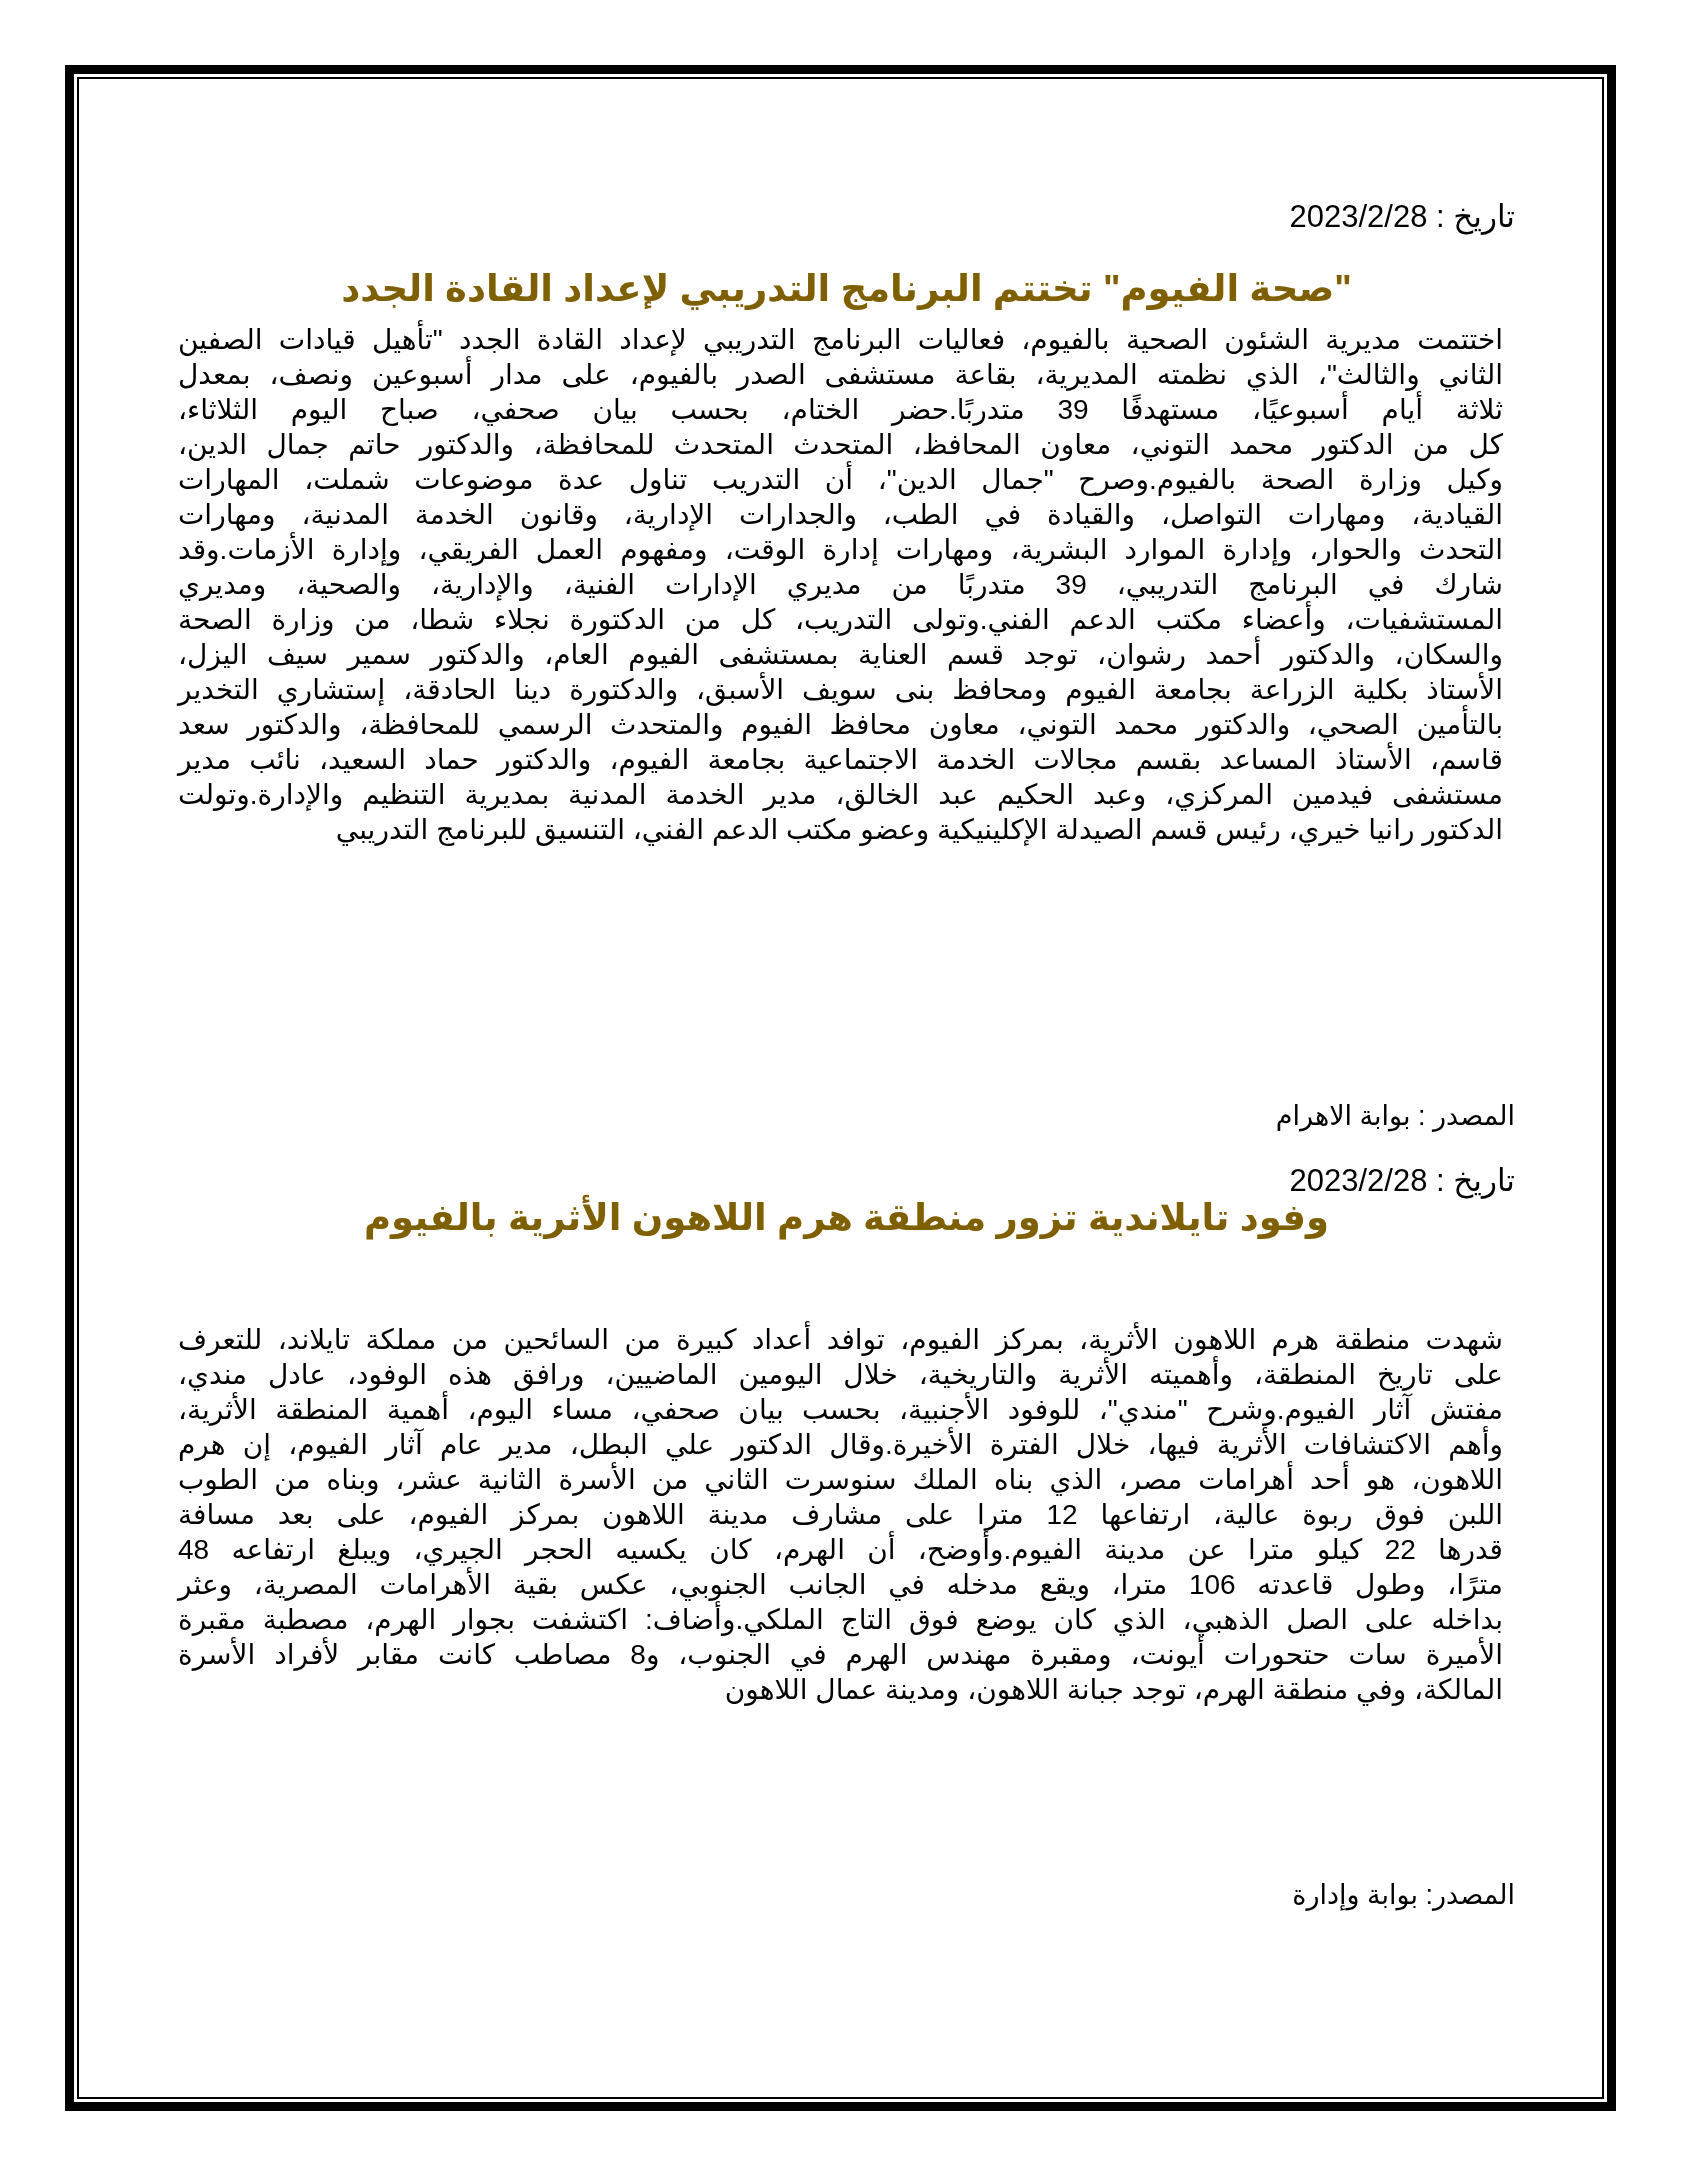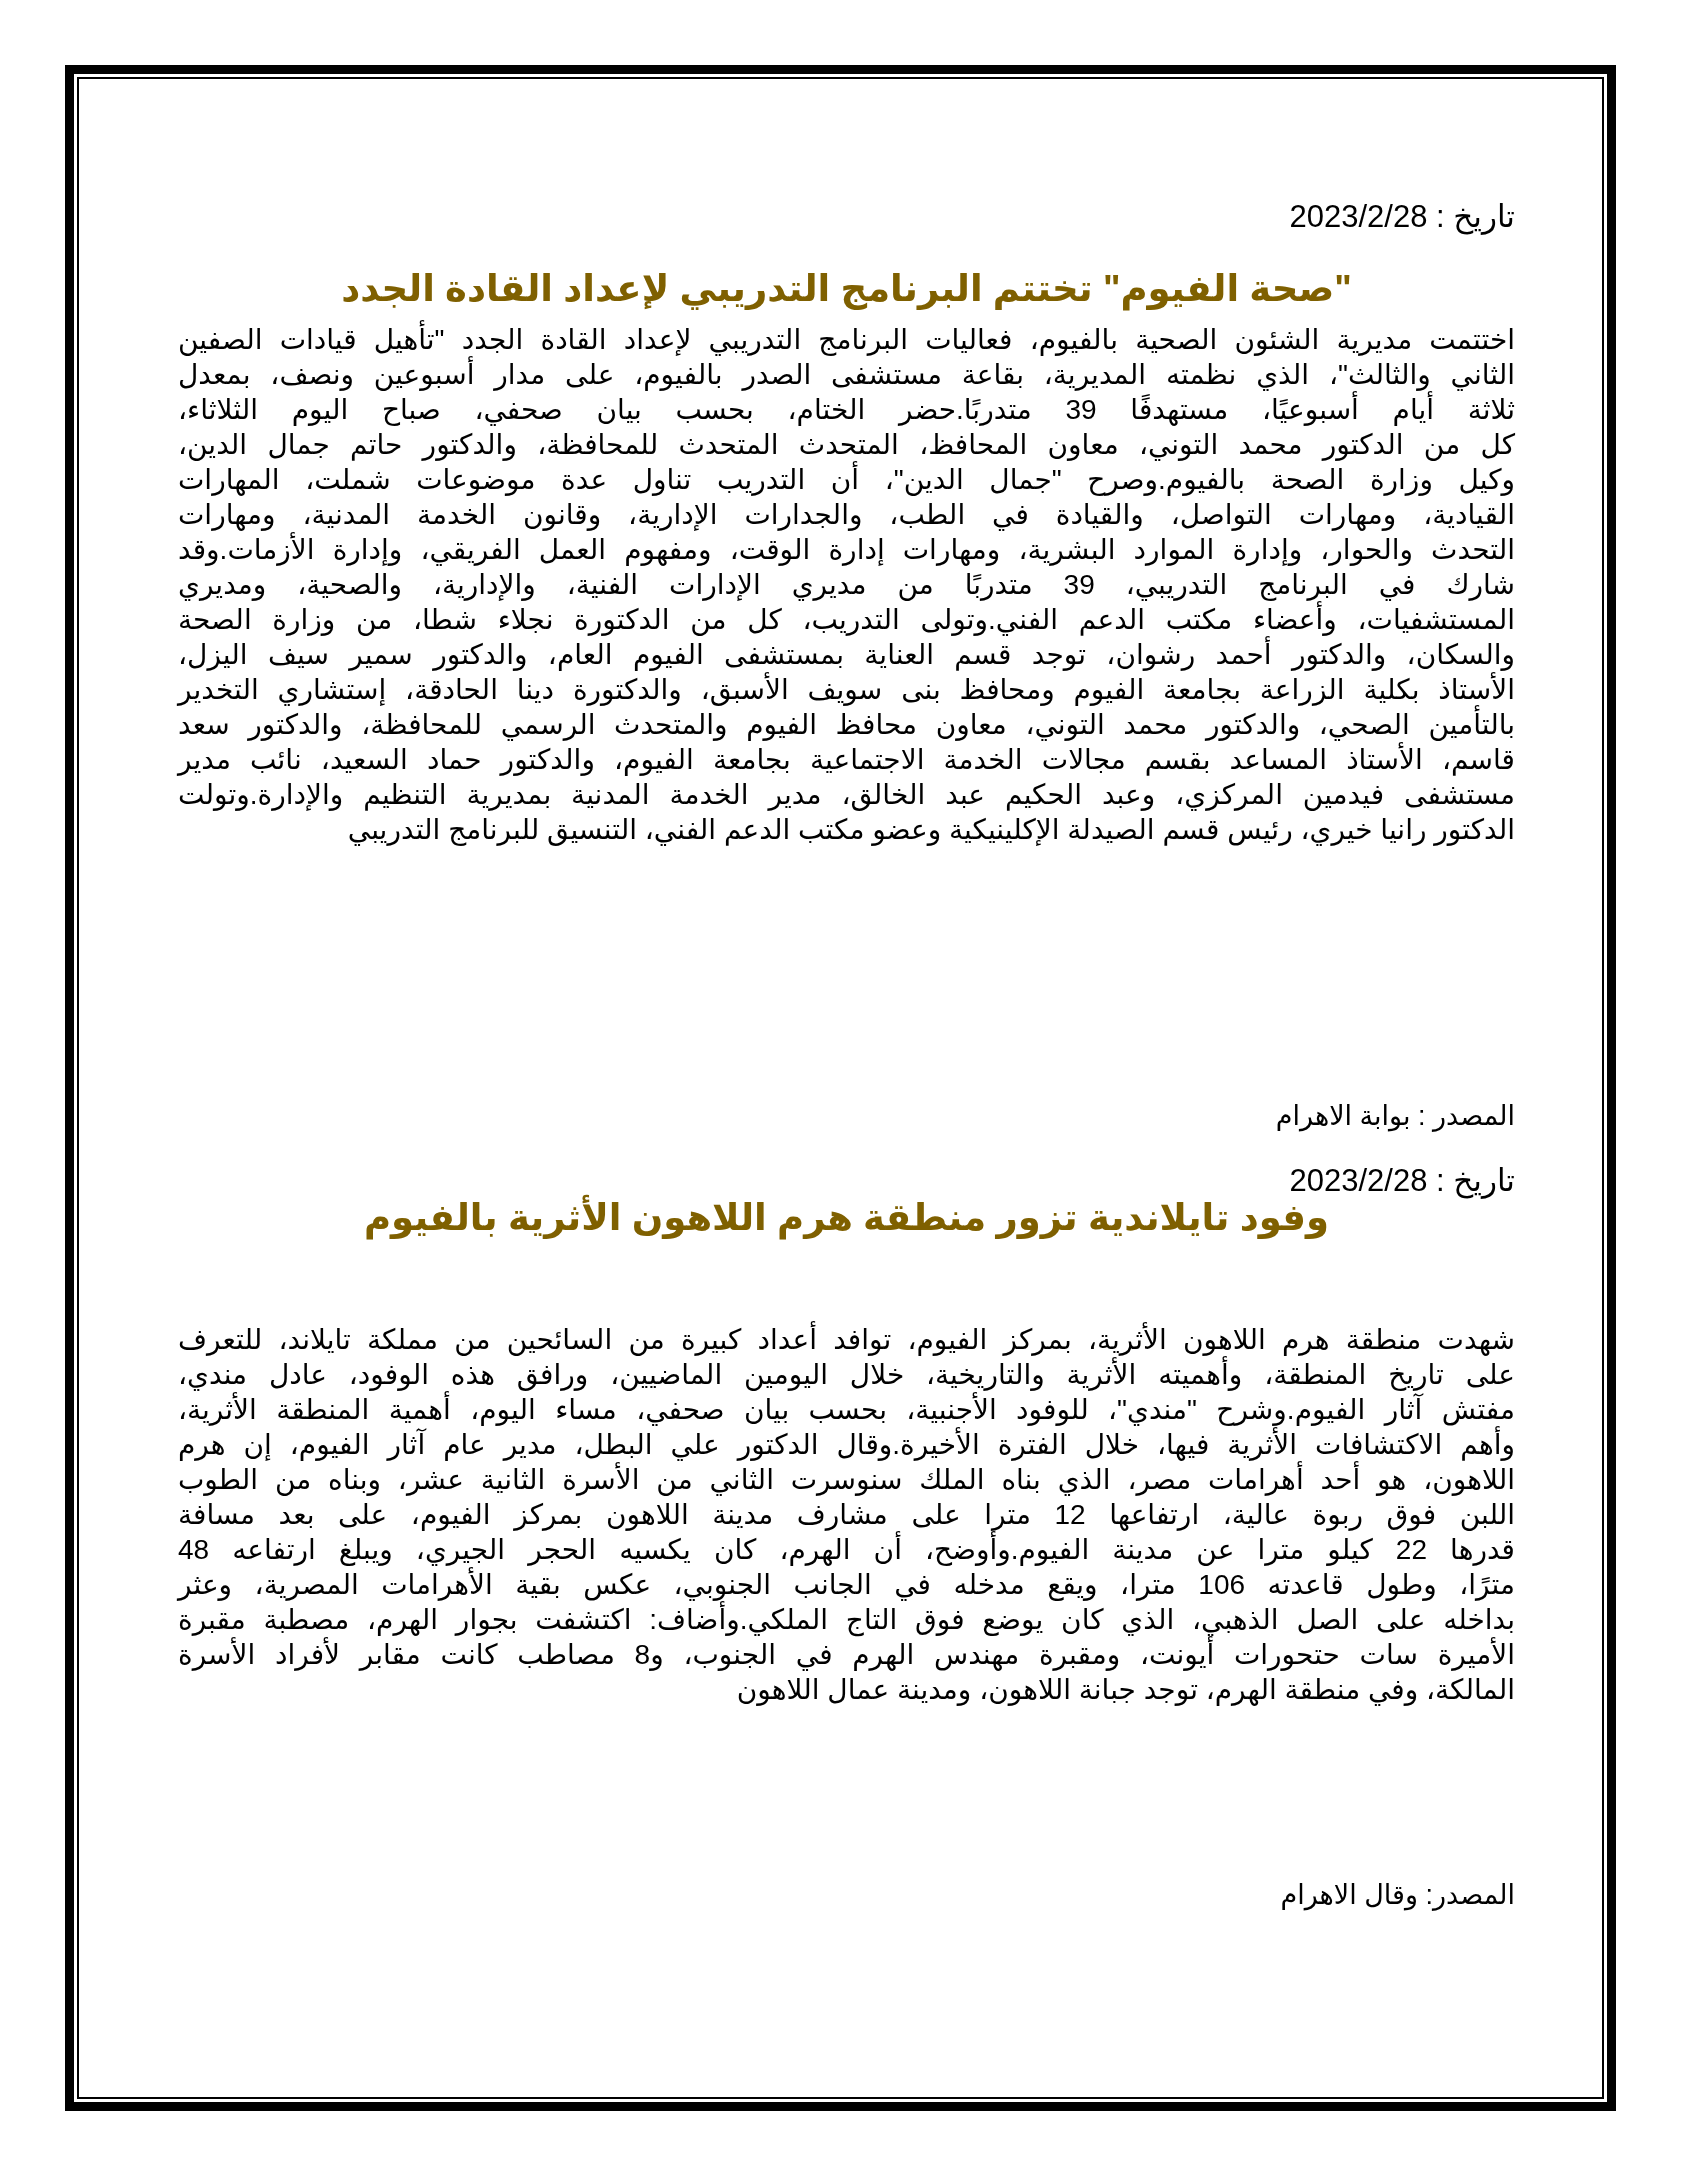--- a/index.html
+++ b/index.html
@@ -60,21 +60,21 @@
       text-align: center;
       font-size: 37px;
       font-weight: bold;
       color: #7f6000;
       line-height: 44px;
       white-space: nowrap;
     }
     .para {
       position: absolute;
       left: 0;
-      right: 0;
+      right: 12px;
     }
     .para .line {
       display: block;
       height: 35px;
       line-height: 35px;
       font-size: 28px;
       white-space: nowrap;
       text-align: justify;
       text-align-last: justify;
     }
@@ -137,16 +137,16 @@
     <span class="line">وأهم الاكتشافات الأثرية فيها، خلال الفترة الأخيرة.وقال الدكتور علي البطل، مدير عام آثار الفيوم، إن هرم</span>
     <span class="line">اللاهون، هو أحد أهرامات مصر، الذي بناه الملك سنوسرت الثاني من الأسرة الثانية عشر، وبناه من الطوب</span>
     <span class="line">اللبن فوق ربوة عالية، ارتفاعها 12 مترا على مشارف مدينة اللاهون بمركز الفيوم، على بعد مسافة</span>
     <span class="line">قدرها  22 كيلو مترا عن مدينة الفيوم.وأوضح، أن الهرم، كان يكسيه الحجر الجيري، ويبلغ ارتفاعه 48</span>
     <span class="line">مترًا، وطول قاعدته 106 مترا، ويقع مدخله في الجانب الجنوبي، عكس بقية الأهرامات المصرية، وعثر</span>
     <span class="line">بداخله على الصل الذهبي، الذي كان يوضع فوق التاج الملكي.وأضاف: اكتشفت بجوار الهرم، مصطبة مقبرة</span>
     <span class="line">الأميرة سات حتحورات أيونت، ومقبرة مهندس الهرم في الجنوب، و8 مصاطب كانت مقابر لأفراد الأسرة</span>
     <span class="line last">المالكة، وفي منطقة الهرم، توجد جبانة اللاهون، ومدينة عمال اللاهون</span>
   </div>
 
-  <div class="source-line" style="top:1878px;">المصدر: وقال الاهرام</div>
+  <div class="source-line" style="top:1878px;">المصدر: بوابة وإدارة</div>
 
 </div>
 
 
 </body></html>

